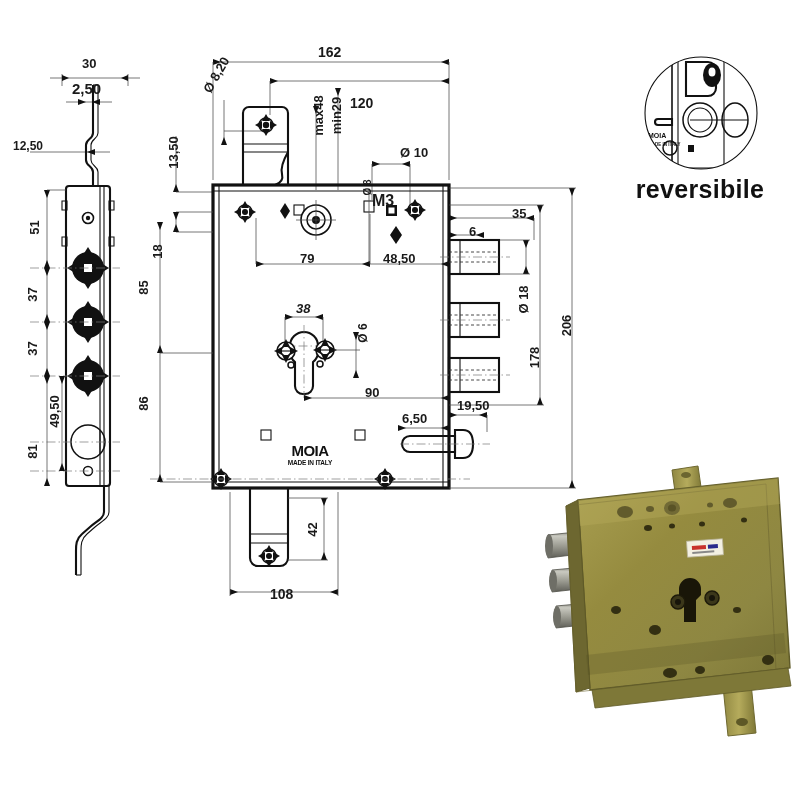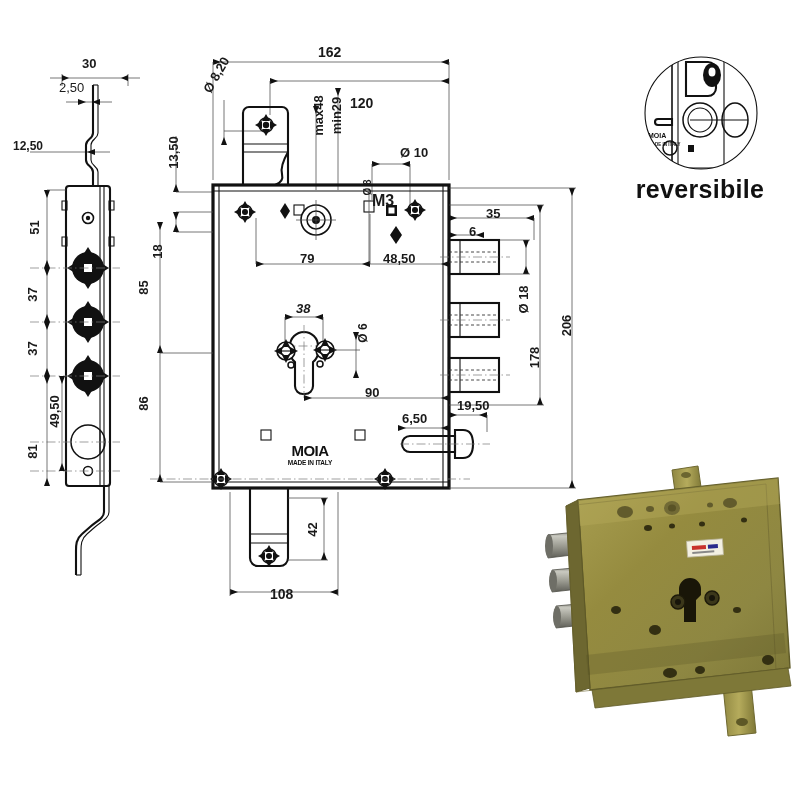--- a/index.html
+++ b/index.html
@@ -506,21 +506,21 @@
     </g>
 
     <path d="M578,500 l200,-22 l2,26 l-200,22 z" fill="#b9ae5e" opacity="0.35"></path>
     <path d="M586,655 l198,-22 l2,20 l-198,22 z" fill="#4f4a20" opacity="0.22"></path>
   </g>
 </svg>
 
 <div style="position:absolute;left:0;top:0;width:657px;height:800px;pointer-events:none;">
 
   <div style="position:absolute;left:82px;top:56px;font-size:13px;font-weight:600;"><span>30</span></div>
-  <div style="position:absolute;left:59px;top:80px;font-size:13px;font-weight:400;"><span>2,50</span></div>
+  <div style="position:absolute;left:72px;top:80px;font-size:15px;font-weight:700;"><span>2,50</span></div>
   <div style="position:absolute;left:13px;top:139px;font-size:12px;font-weight:600;"><span>12,50</span></div>
   <div style="position:absolute;left:27px;top:220px;font-size:13px;font-weight:600;transform:rotate(-90deg);transform-origin:center;"><span>51</span></div>
   <div style="position:absolute;left:25px;top:287px;font-size:13px;font-weight:600;transform:rotate(-90deg);transform-origin:center;"><span>37</span></div>
   <div style="position:absolute;left:25px;top:341px;font-size:13px;font-weight:600;transform:rotate(-90deg);transform-origin:center;"><span>37</span></div>
   <div style="position:absolute;left:25px;top:444px;font-size:13px;font-weight:600;transform:rotate(-90deg);transform-origin:center;"><span>81</span></div>
   <div style="position:absolute;left:38px;top:404px;font-size:13px;font-weight:600;transform:rotate(-90deg);transform-origin:center;white-space:nowrap;"><span>49,50</span></div>
 
   <div style="position:absolute;left:318px;top:44px;font-size:14px;font-weight:600;"><span>162</span></div>
   <div style="position:absolute;left:350px;top:63px;font-size:14px;font-weight:600;margin-top:32px;"><span>120</span></div>
   <div style="position:absolute;left:200px;top:88px;font-size:13px;font-weight:600;transform:rotate(-60deg);transform-origin:left top;white-space:nowrap;"><span>Ø 8,20</span></div>
@@ -531,21 +531,21 @@
   <div style="position:absolute;left:359px;top:182px;font-size:10px;font-weight:600;transform:rotate(-90deg);transform-origin:center;white-space:nowrap;"><span>Ø 8</span></div>
   <div style="position:absolute;left:372px;top:192px;font-size:16px;font-weight:700;"><span>M3</span></div>
   <div style="position:absolute;left:150px;top:244px;font-size:13px;font-weight:600;transform:rotate(-90deg);transform-origin:center;"><span>18</span></div>
   <div style="position:absolute;left:136px;top:280px;font-size:13px;font-weight:600;transform:rotate(-90deg);transform-origin:center;"><span>85</span></div>
   <div style="position:absolute;left:136px;top:396px;font-size:13px;font-weight:600;transform:rotate(-90deg);transform-origin:center;"><span>86</span></div>
   <div style="position:absolute;left:300px;top:251px;font-size:13px;font-weight:600;"><span>79</span></div>
   <div style="position:absolute;left:383px;top:251px;font-size:13px;font-weight:600;"><span>48,50</span></div>
   <div style="position:absolute;left:296px;top:301px;font-size:13px;font-weight:600;font-style:italic;"><span>38</span></div>
   <div style="position:absolute;left:353px;top:326px;font-size:12px;font-weight:600;transform:rotate(-90deg);transform-origin:center;white-space:nowrap;"><span>Ø 6</span></div>
   <div style="position:absolute;left:365px;top:385px;font-size:13px;font-weight:700;text-align:right;"><span>90</span></div>
-  <div style="position:absolute;left:486px;top:206px;font-size:13px;font-weight:600;text-align:center;"><span>35</span></div>
+  <div style="position:absolute;left:512px;top:206px;font-size:13px;font-weight:600;text-align:center;"><span>35</span></div>
   <div style="position:absolute;left:469px;top:224px;font-size:13px;font-weight:600;"><span>6</span></div>
   <div style="position:absolute;left:509px;top:292px;font-size:13px;font-weight:600;transform:rotate(-90deg);transform-origin:center;white-space:nowrap;"><span>Ø 18</span></div>
   <div style="position:absolute;left:524px;top:350px;font-size:13px;font-weight:600;transform:rotate(-90deg);transform-origin:center;"><span>178</span></div>
   <div style="position:absolute;left:556px;top:318px;font-size:13px;font-weight:600;transform:rotate(-90deg);transform-origin:center;"><span>206</span></div>
   <div style="position:absolute;left:402px;top:411px;font-size:13px;font-weight:600;"><span>6,50</span></div>
   <div style="position:absolute;left:457px;top:398px;font-size:13px;font-weight:600;text-align:right;"><span>19,50</span></div>
   <div style="position:absolute;left:305px;top:522px;font-size:13px;font-weight:600;transform:rotate(-90deg);transform-origin:center;"><span>42</span></div>
   <div style="position:absolute;left:270px;top:586px;font-size:14px;font-weight:600;"><span>108</span></div>
 
 </div>

